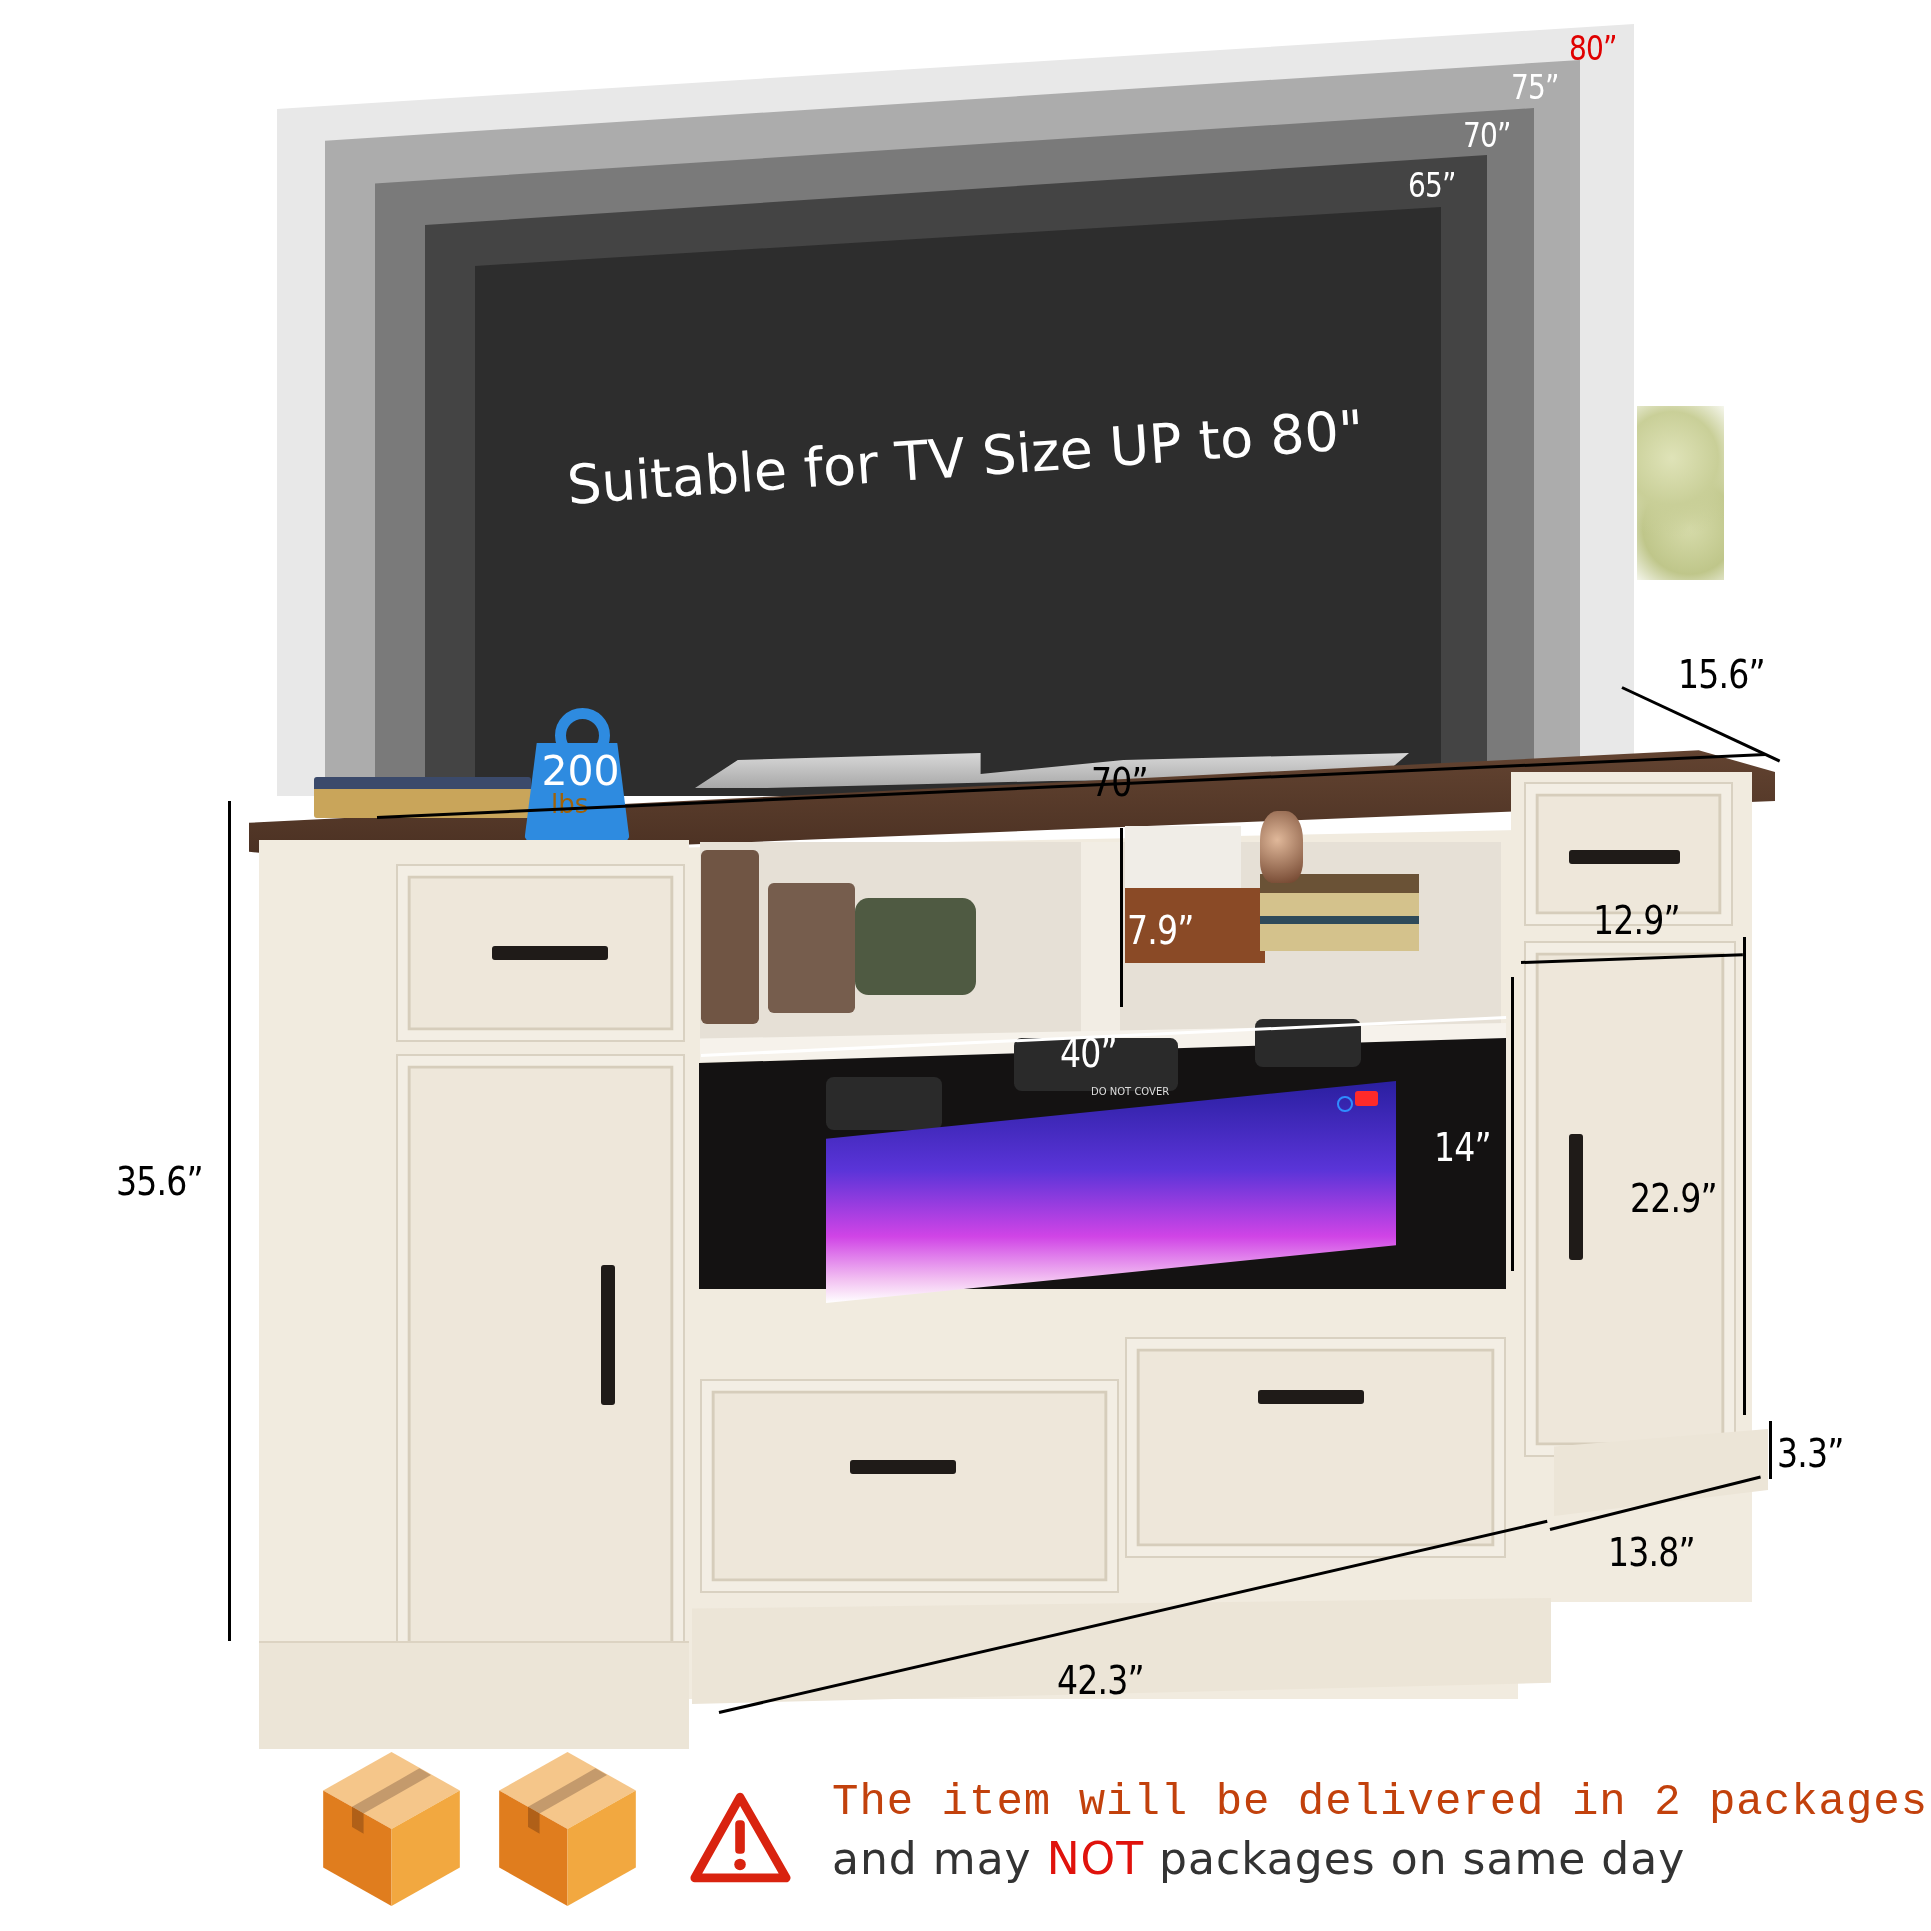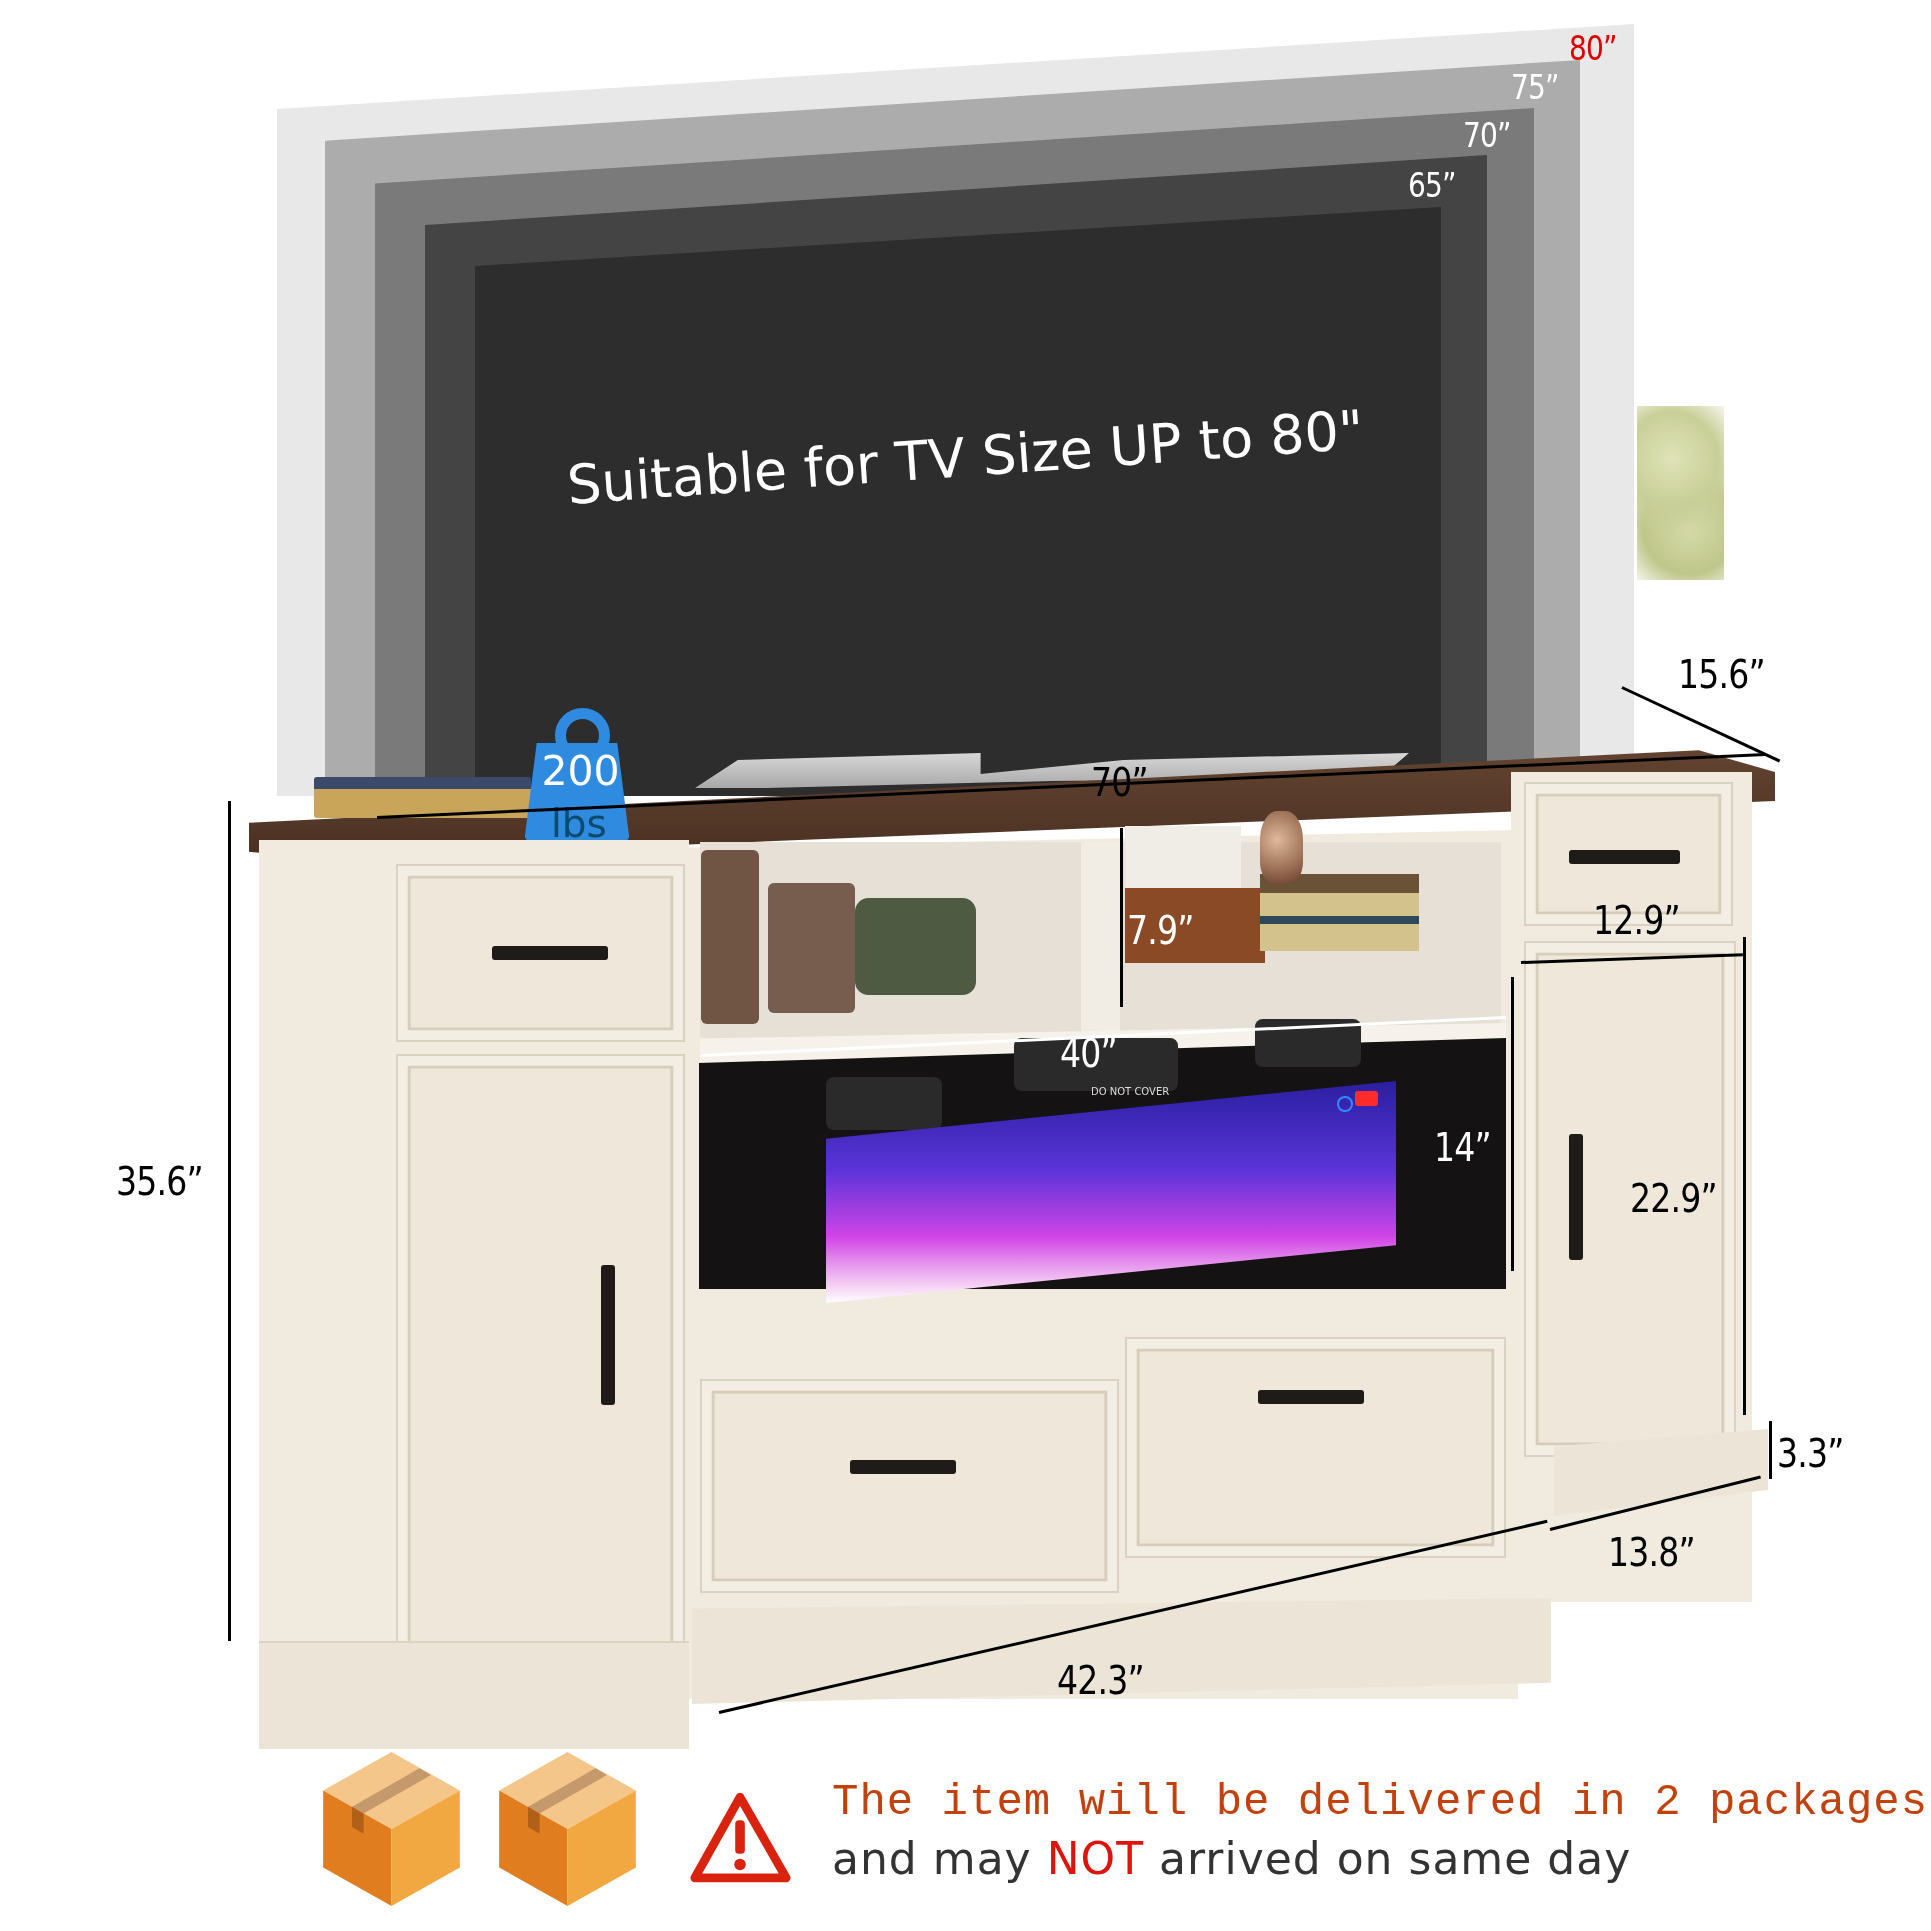--- a/index.html
+++ b/index.html
@@ -36,21 +36,21 @@
 <div class="abs" style="left:1637px;top:406px;width:87px;height:174px;background:radial-gradient(circle at 40% 30%,#dfe3b8 0,#c9cf98 35%,transparent 60%),radial-gradient(circle at 60% 70%,#d6dbaa 0,#bfc68a 35%,transparent 60%);"></div>
 
 <div class="abs" style="left:249px;top:714px;width:1526px;height:145px;background:linear-gradient(#6b4a36,#4a3022);clip-path:polygon(0 75%,95% 25%,100% 40%,100% 60%,5% 100%,0 95%);"></div>
 
 <div class="abs" style="left:314px;top:777px;width:217px;height:41px;background:linear-gradient(#3b4a6b 0 30%,#c9a55a 30% 100%);border-radius:2.9px;"></div>
 
 <div class="abs" style="left:524px;top:708px;width:106px;height:135px;">
   <div class="abs" style="left:31px;top:0;width:33px;height:33px;border:11.6px solid #2e8be0;border-radius:50%;"></div>
   <div class="abs" style="left:0;top:35px;width:106px;height:100px;background:#2e8be0;clip-path:polygon(12% 0,88% 0,100% 100%,0 100%);border-radius:9.7px;"></div>
   <div class="abs" style="left:17.4px;top:39px;font-size:41px;color:#fff;">200</div>
-  <div class="abs" style="left:27px;top:93px;font-size:39px;color:#0c4a6e;">lbs</div>
+  <div class="abs" style="left:27px;top:81px;font-size:26px;color:#a16207;">lbs</div>
 </div>
 
 <div class="abs cream" style="left:259px;top:840px;width:430px;height:908px;"></div>
 <div class="abs cream" style="left:688px;top:830px;width:830px;height:869px;clip-path:polygon(0 2%,100% 0,100% 100%,0 100%);"></div>
 <div class="abs cream" style="left:1511px;top:772px;width:241px;height:830px;"></div>
 
 <div class="panel" style="left:396px;top:864px;width:285px;height:174px;"></div>
 <div class="handle-h" style="left:492px;top:946px;width:116px;"></div>
 
 <div class="panel" style="left:396px;top:1054px;width:285px;height:599px;"></div>
@@ -135,15 +135,15 @@
 
 <div class="abs" style="left:690px;top:1791px;width:101px;height:92px;">
   <svg width="101" height="92" viewBox="0 0 105 95">
     <polygon points="52,6 100,90 5,90" fill="none" stroke="#d9230f" stroke-width="9" stroke-linejoin="round"></polygon>
     <rect x="47" y="30" width="10" height="35" rx="4" fill="#d9230f"></rect>
     <circle cx="52" cy="76" r="6" fill="#d9230f"></circle>
   </svg>
 </div>
 <div class="abs" style="left:832px;top:1777px;font-size:44px;color:#c2410c;white-space:nowrap;letter-spacing:1px;font-family:Liberation Mono, monospace;">The item will be delivered in 2 packages</div>
 <div class="abs" style="left:832px;top:1833px;font-size:44px;color:#333;white-space:nowrap;letter-spacing:1px;">
-  <span>and may </span><span style="color:#e0120c;">NOT</span><span> arrived on same day</span>
+  <span>and may </span><span style="color:#e0120c;">NOT</span><span> packages on same day</span>
 </div>
 
 
 </body></html>

